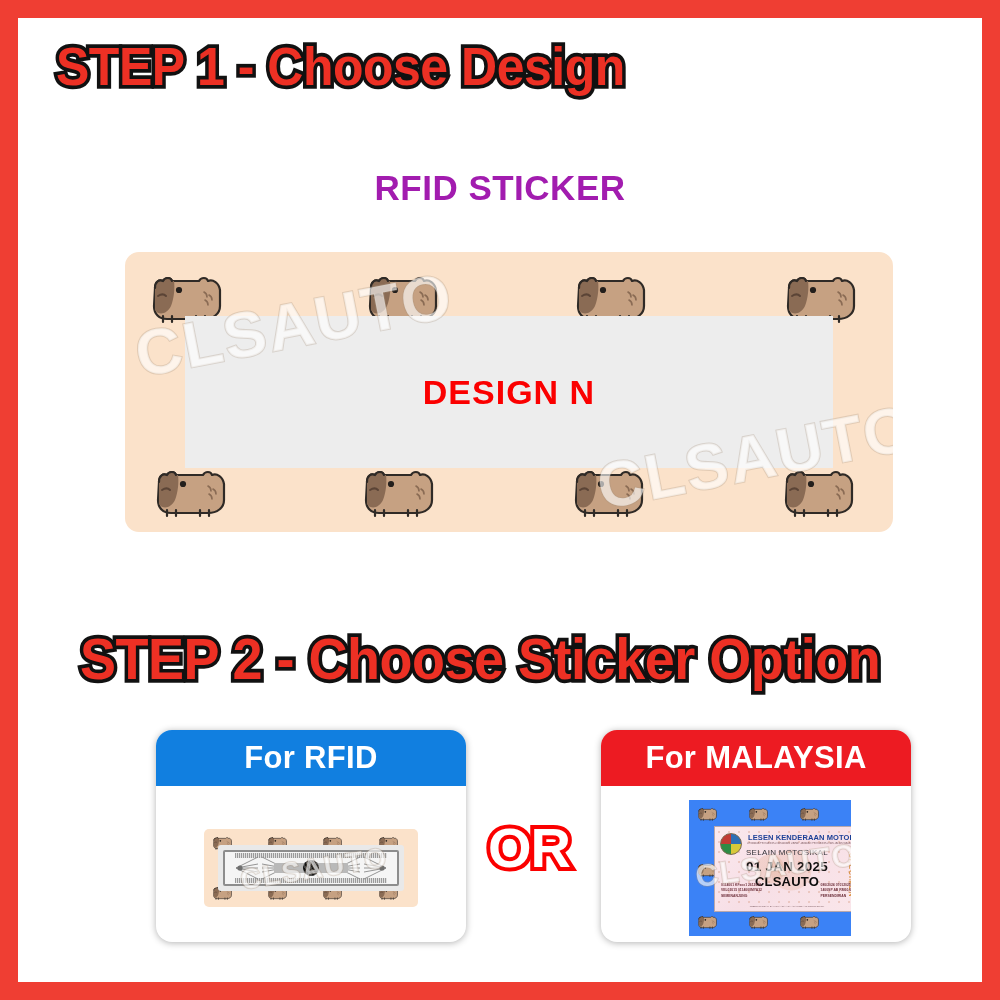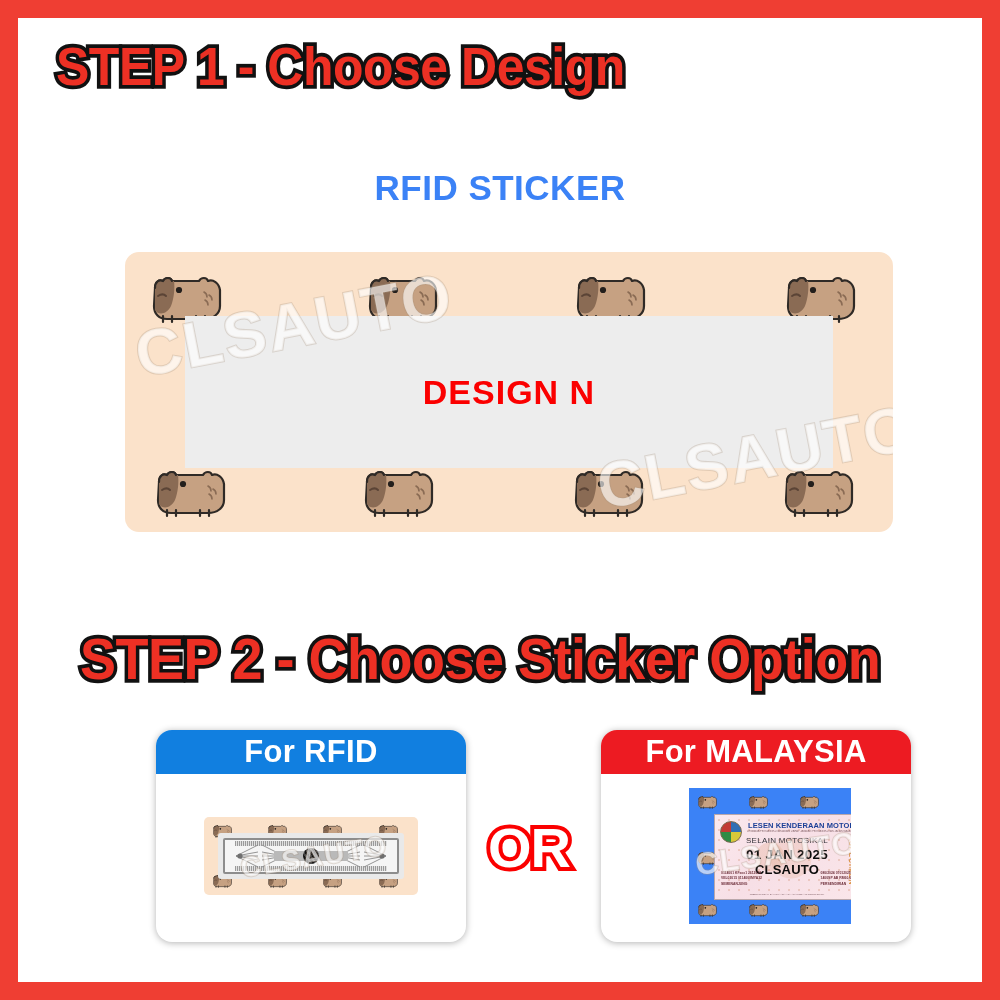--- a/index.html
+++ b/index.html
@@ -42,21 +42,21 @@
     transform-origin: left top;
   }
 
   
   #rfid-sticker-title {
     position: absolute;
     left: 0; right: 0; top: 150px;
     text-align: center;
     font-size: 35px;
     font-weight: bold;
-    color: #3b82f6;
+    color: #a21caf;
     letter-spacing: 0.5px;
   }
 
   
   #sticker-preview {
     position: absolute;
     left: 107px; top: 234px;
     width: 768px; height: 280px;
     border-radius: 14px;
     background: #fbe2ca;
@@ -107,21 +107,21 @@
     width: 310px; height: 212px;
     background: #ffffff;
     border-radius: 16px;
     box-shadow: 0 1px 7px rgba(0,0,0,0.30);
     overflow: hidden;
   }
   #card-rfid { left: 138px; top: 712px; }
   #card-roadtax { left: 583px; top: 712px; }
 
   .card-header {
-    height: 44px;
+    height: 56px;
     display: flex;
     align-items: center;
     justify-content: center;
   }
   #hdr-rfid { background: #117fe0; }
   #hdr-roadtax { background: #ed1b22; }
   .card-header-label {
     color: #ffffff;
     font-size: 31px;
     font-weight: bold;

